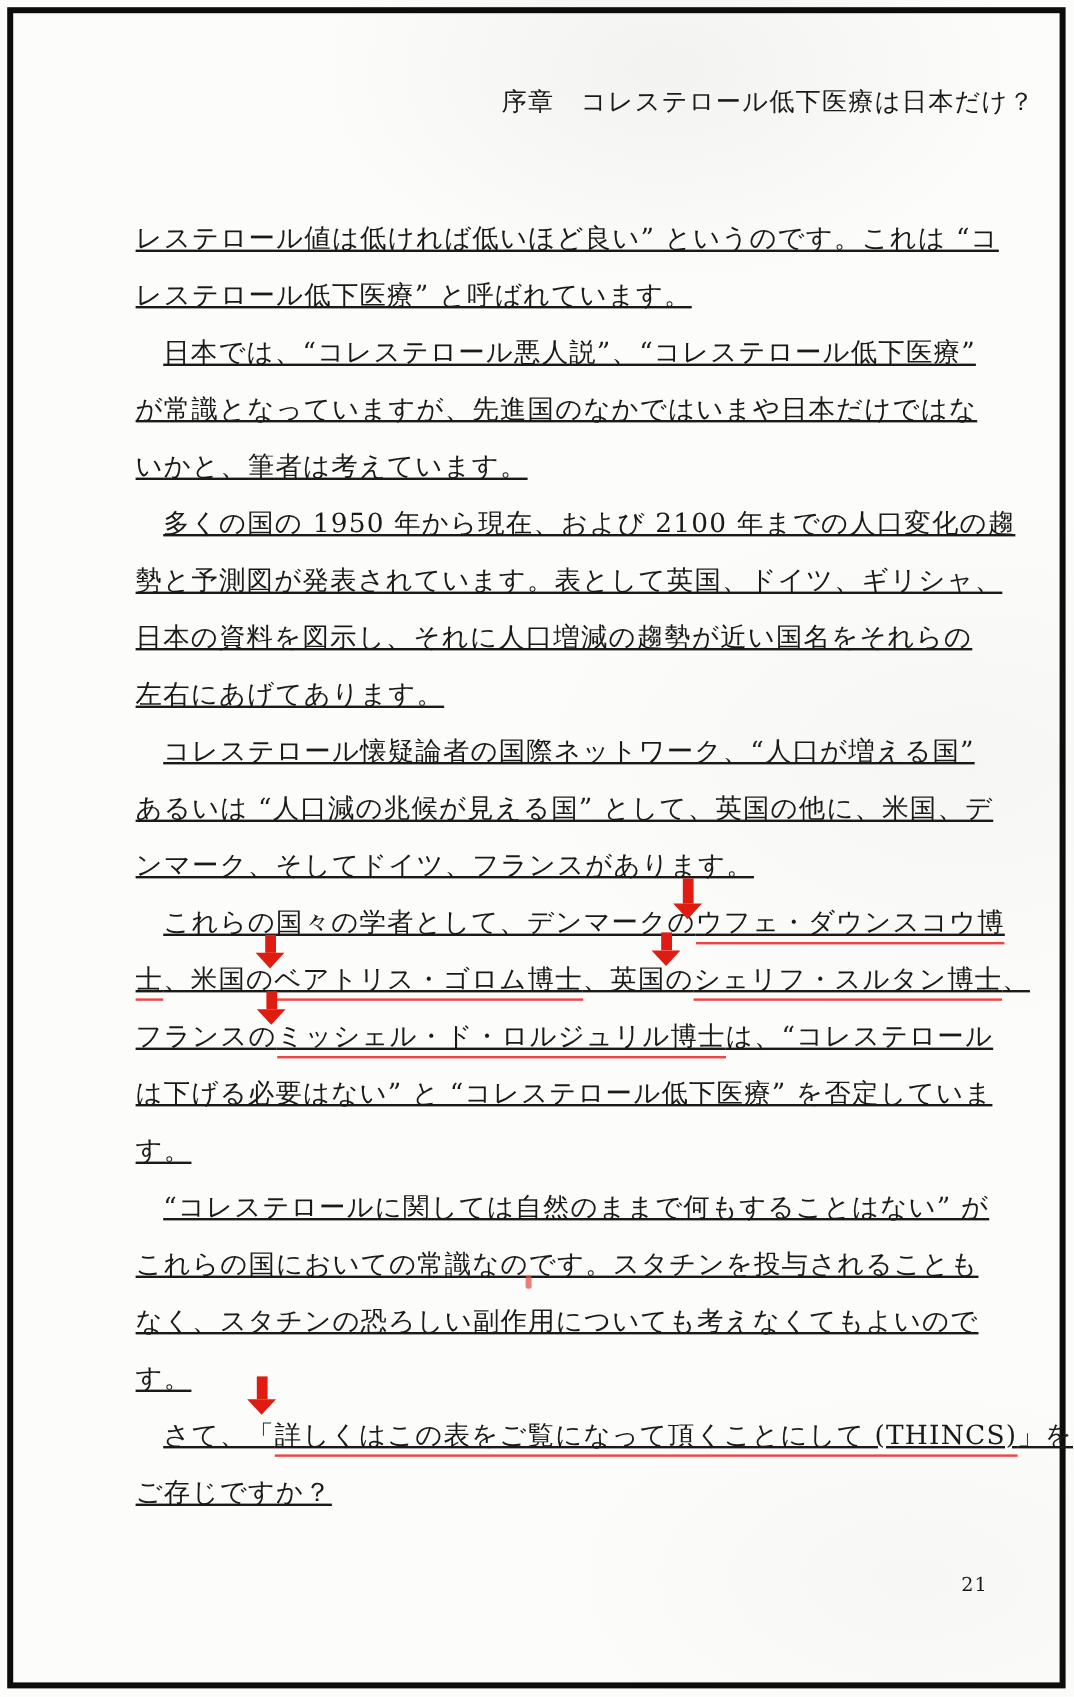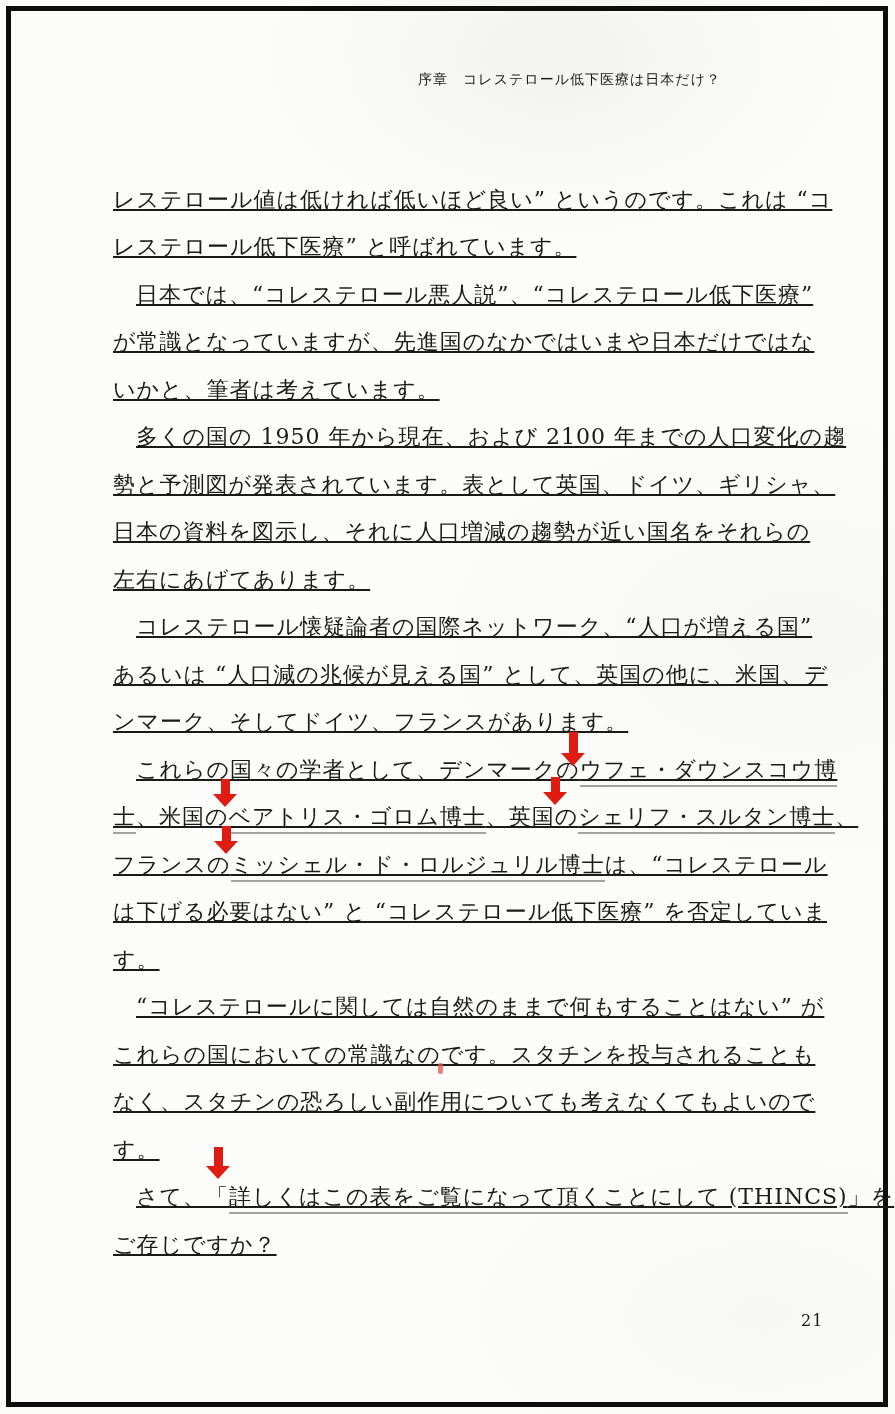--- a/index.html
+++ b/index.html
@@ -16,28 +16,28 @@
       radial-gradient(420px 260px at 62% 4%, rgba(90,90,90,0.06), rgba(0,0,0,0) 70%),
       radial-gradient(500px 300px at 90% 45%, rgba(90,90,90,0.035), rgba(0,0,0,0) 75%),
       radial-gradient(400px 220px at 85% 93%, rgba(90,90,90,0.03), rgba(0,0,0,0) 75%);
   }
   .frame{
     position:absolute;left:6px;top:6px;width:872px;height:1391px;
     border:5px solid #0d0d0d;pointer-events:none;
   }
   .running-header{
     position:absolute;left:418px;top:71px;
-    font-size:14px;letter-spacing:1px;white-space:nowrap;text-align:center;
+    font-size:21px;letter-spacing:1px;white-space:nowrap;text-align:center;
   }
   .line{
     position:absolute;left:113px;
     font-size:22px;line-height:30px;letter-spacing:1px;white-space:nowrap;text-decoration:underline;
   }
   .ind{padding-left:23px;}
-  .u{border-bottom:2px solid #a3a3a3;padding-bottom:3px;}
+  .u{border-bottom:2px solid #ef4444;padding-bottom:3px;}
   .pageno{position:absolute;left:801px;top:1311px;font-size:16px;letter-spacing:1px;}
   .arrow{position:absolute;width:24px;}
   .arrow .bar{width:9px;margin:0 auto;background:#df1b12;}
   .arrow .head{width:0;height:0;margin:0 auto;
     border-left:12px solid transparent;border-right:12px solid transparent;
     border-top:13px solid #df1b12;}
   .speck{position:absolute;width:5px;height:11px;background:#e2574e;opacity:.75;border-radius:2px;}
 </style>
 </head>
 <body>

